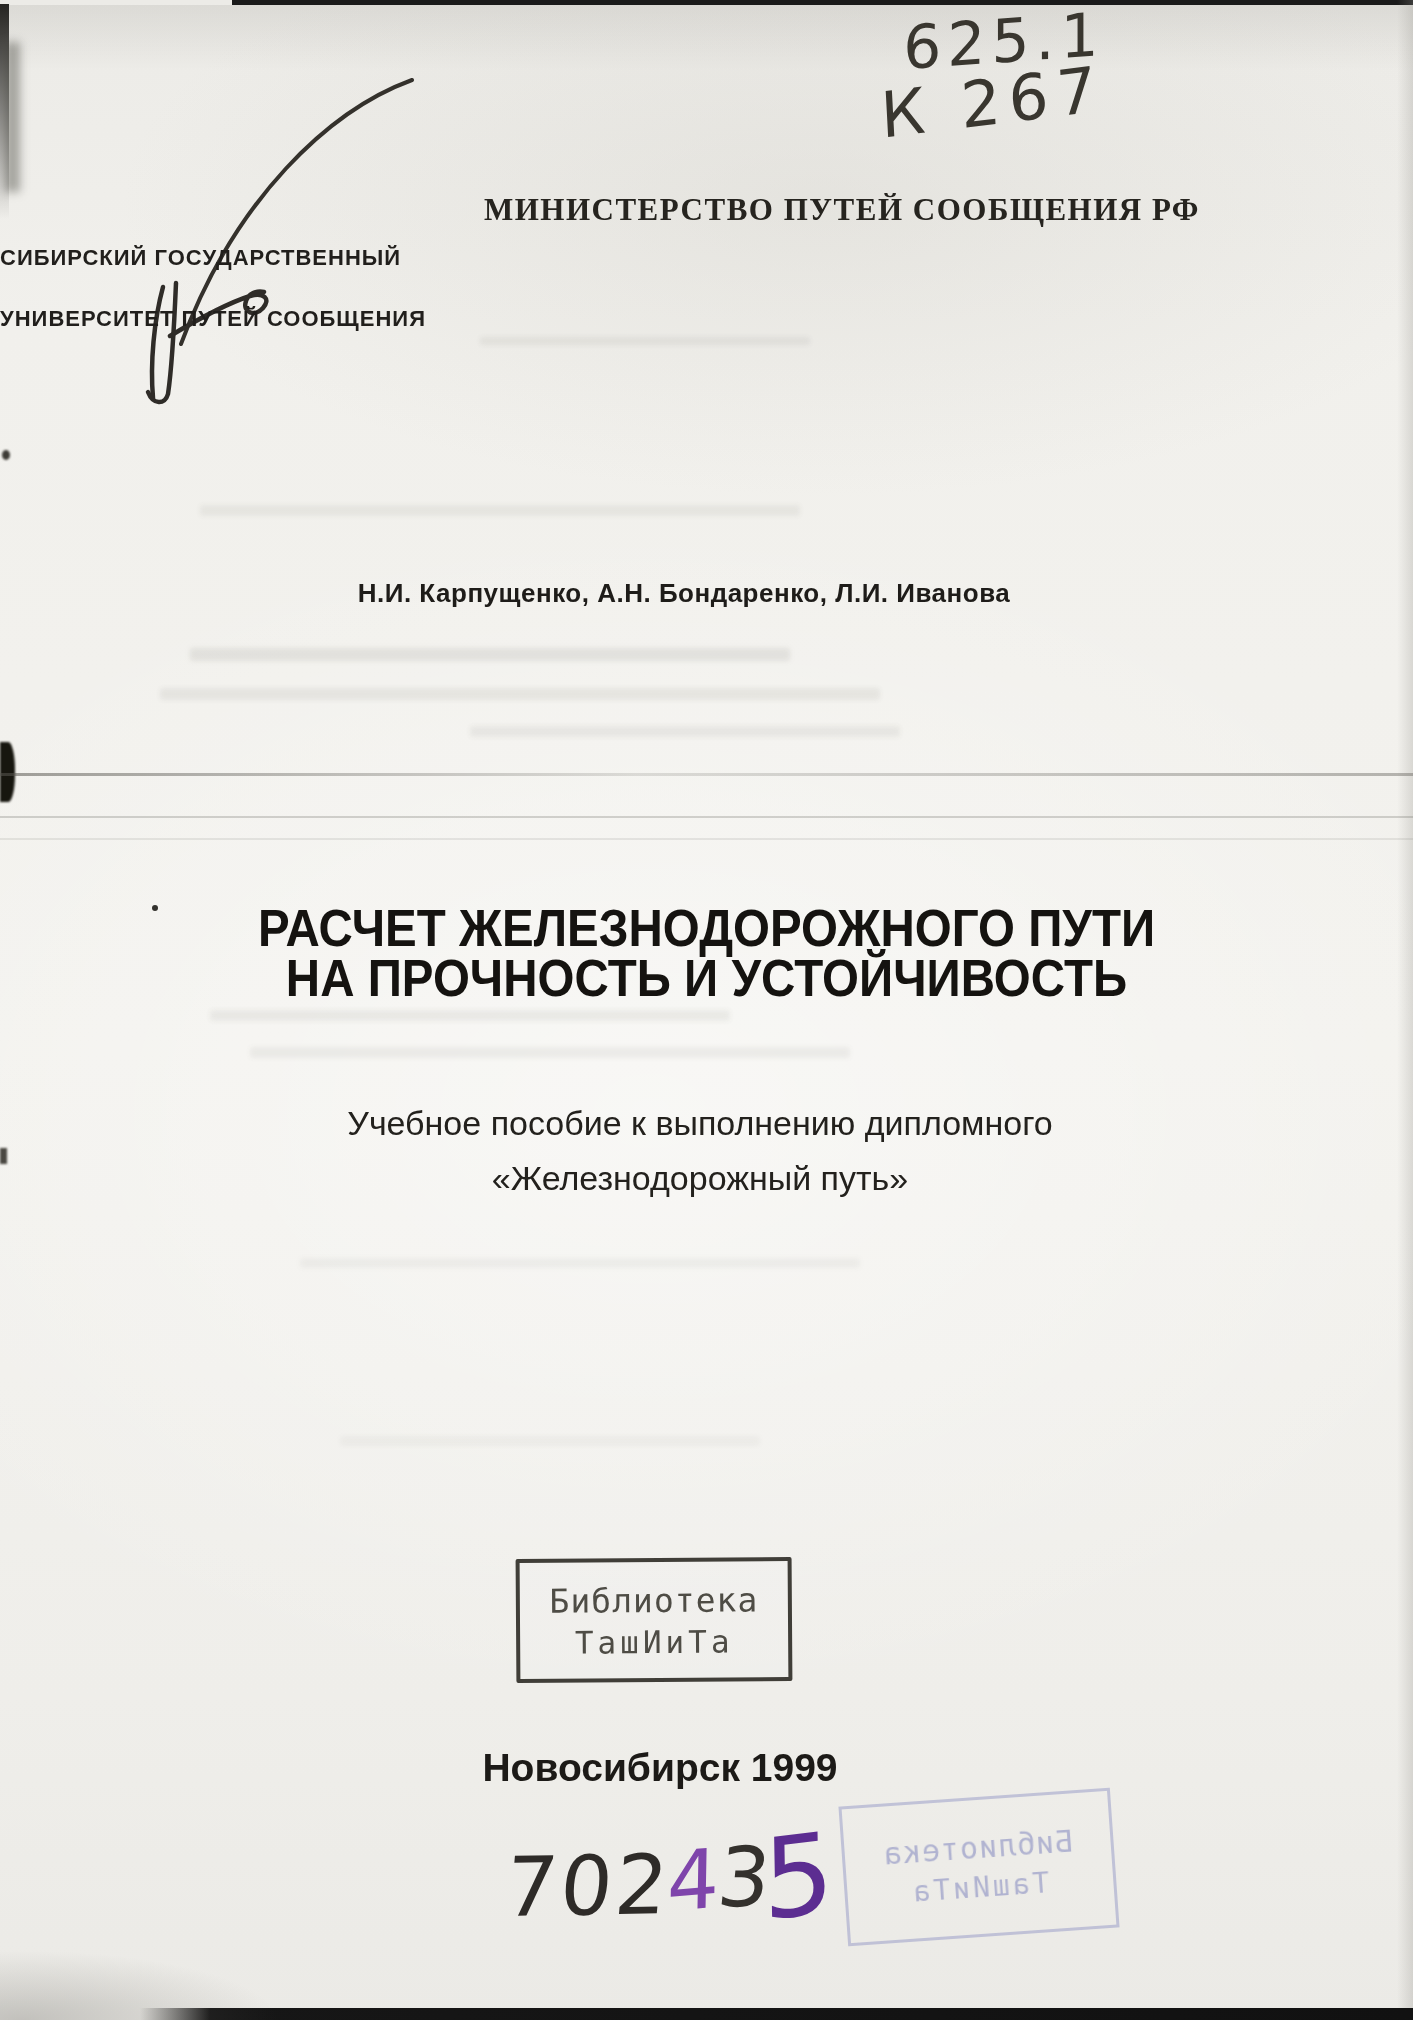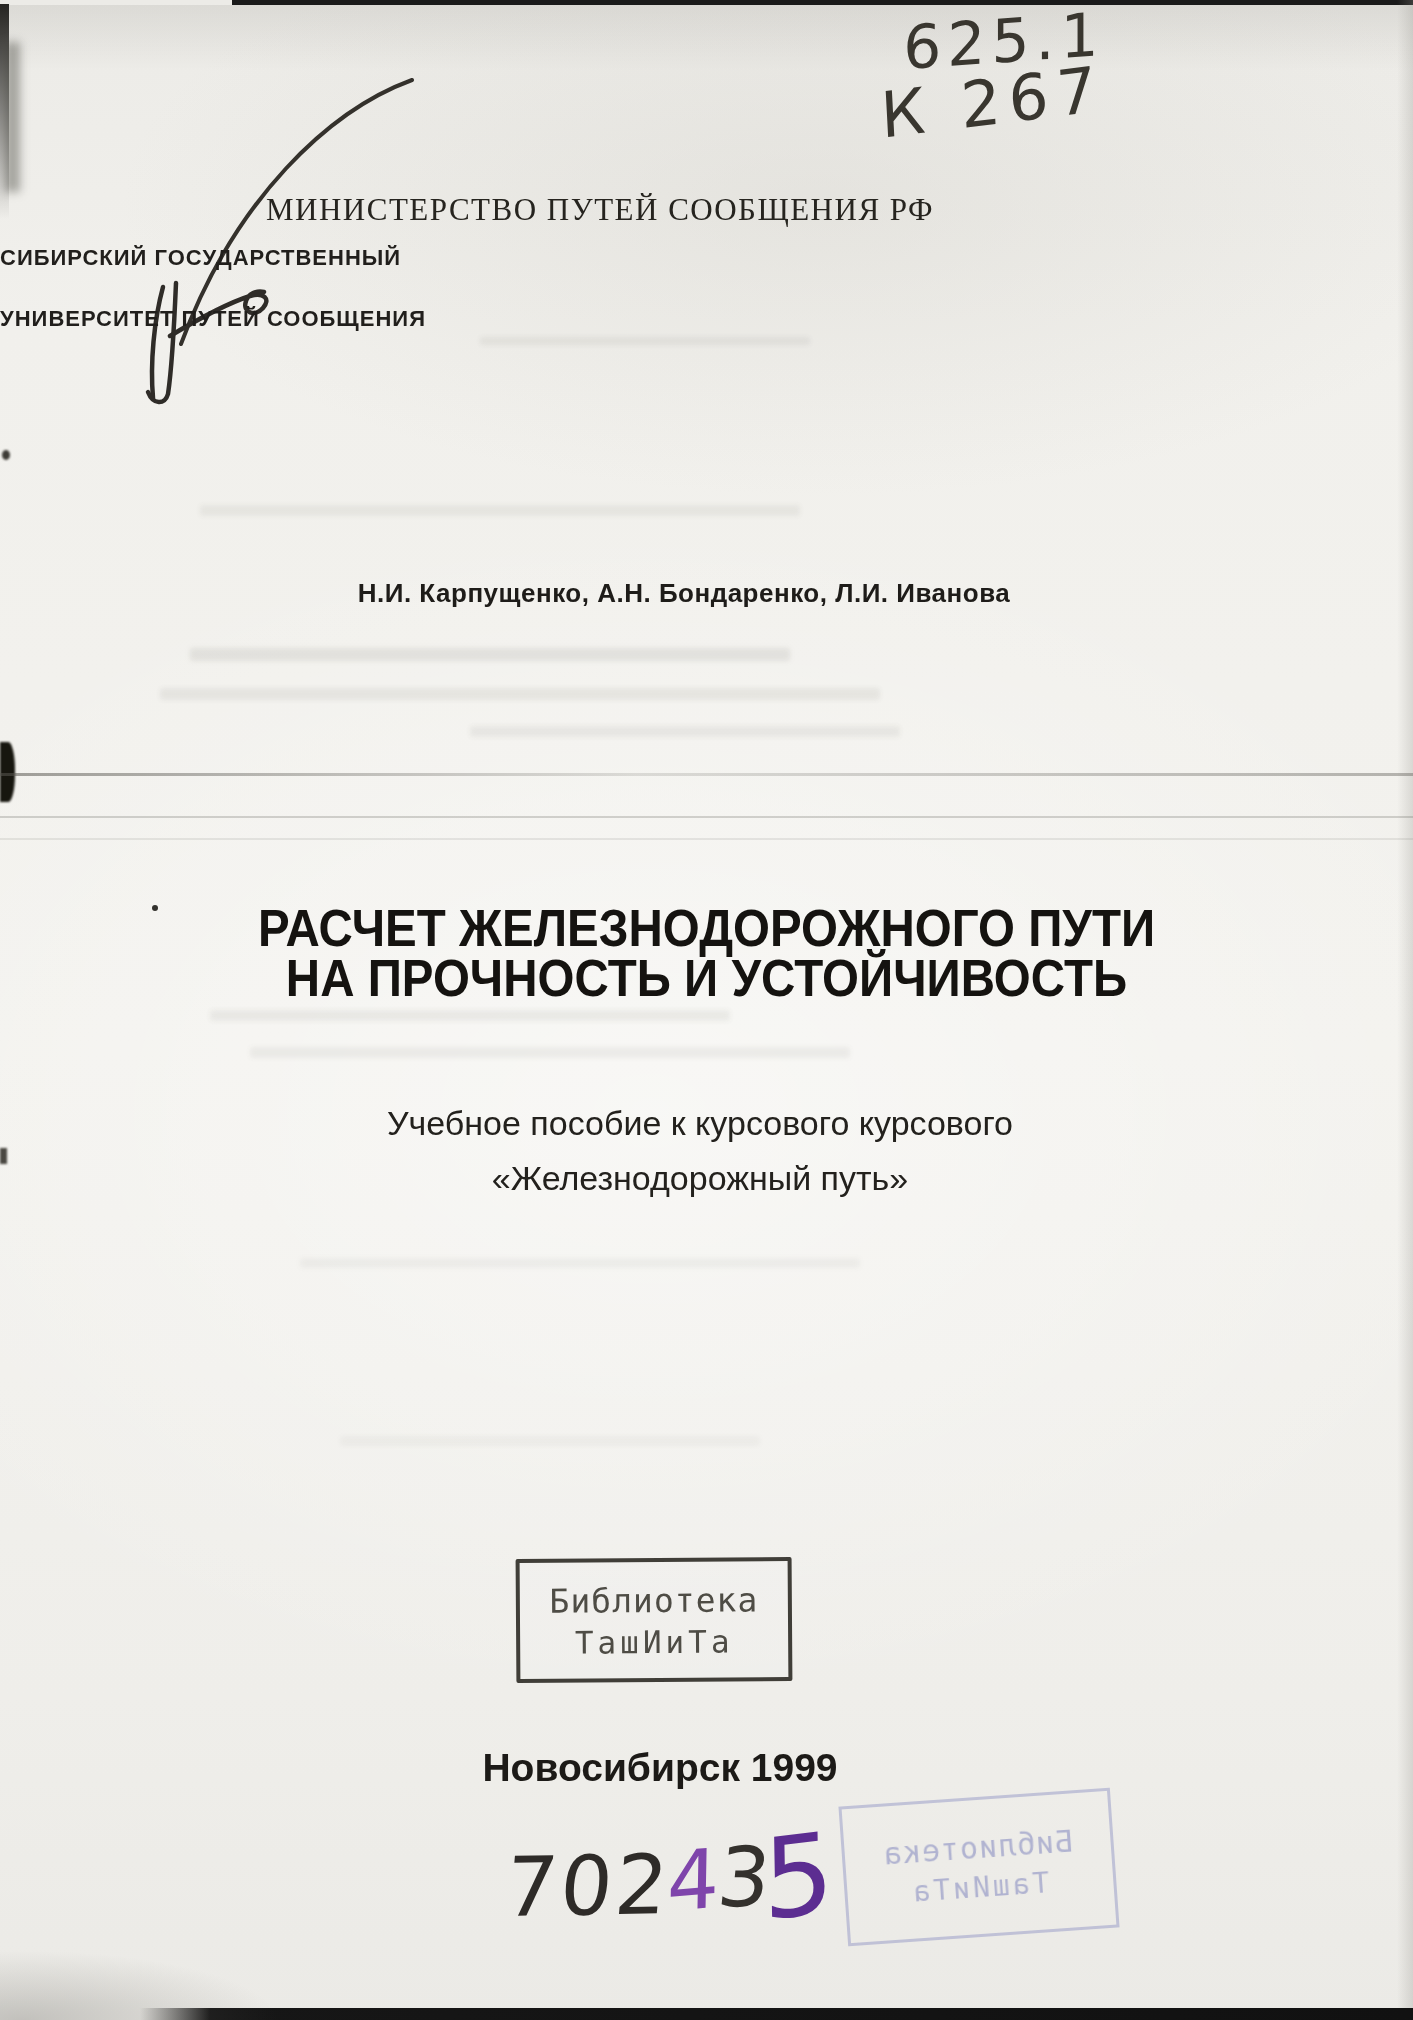--- a/index.html
+++ b/index.html
@@ -32,22 +32,22 @@
   .gb-a{left:200px;top:505px;width:600px;height:11px;opacity:.75;}
   .gb-b{left:480px;top:337px;width:330px;height:8px;opacity:.8;}
   .gb-c{left:190px;top:648px;width:600px;height:13px;opacity:1;}
   .gb-d{left:160px;top:688px;width:720px;height:12px;opacity:.85;}
   .gb-e{left:470px;top:726px;width:430px;height:11px;opacity:.8;}
   .gb-f{left:210px;top:1010px;width:520px;height:11px;opacity:.8;}
   .gb-g{left:250px;top:1047px;width:600px;height:11px;opacity:.7;}
   .gb-h{left:300px;top:1258px;width:560px;height:10px;opacity:.55;}
   .gb-i{left:340px;top:1436px;width:420px;height:10px;opacity:.45;}
   
-  .ministry{position:absolute;top:192px;left:0;width:1200px;text-align:center;
-    font-family:"Liberation Serif",serif;font-size:31px;font-weight:400;letter-spacing:1.5px;color:#26241f;}
+  .ministry{position:absolute;top:192px;left:0;width:1200px;text-align:right;
+    font-family:"Liberation Serif",serif;font-size:31px;font-weight:700;letter-spacing:1.5px;color:#26241f;}
   .univ{position:absolute;left:0;width:1200px;font-size:22px;font-weight:700;letter-spacing:1px;color:#211f1c;}
   .univ1{top:245px;} .univ2{top:290px;margin-top:16px;}
   .authors{position:absolute;top:578px;left:0;width:1368px;text-align:center;
     font-size:26px;font-weight:700;letter-spacing:.5px;color:#1e1c19;}
   .title-line{position:absolute;left:0;right:0;text-align:center;font-size:49px;font-weight:700;
     color:#151310;letter-spacing:0;transform:scale(.97,1.07);}
   .title1{top:900px;} .title2{top:950px;}
   .title-dot{position:absolute;left:152px;top:905px;width:6px;height:6px;background:#33312d;border-radius:50%;}
   .subtitle{position:absolute;top:1096px;left:0;width:1400px;text-align:center;
     font-size:34px;font-weight:400;color:#23211d;line-height:55px;}
@@ -124,21 +124,21 @@
   <div class="univ univ1">СИБИРСКИЙ ГОСУДАРСТВЕННЫЙ</div>
   <div class="univ univ2">УНИВЕРСИТЕТ ПУТЕЙ СООБЩЕНИЯ</div>
 
   <div class="authors">Н.И. Карпущенко, А.Н. Бондаренко, Л.И. Иванова</div>
 
   <div class="title-dot"></div>
   <div class="title-line title1">РАСЧЕТ ЖЕЛЕЗНОДОРОЖНОГО ПУТИ</div>
   <div class="title-line title2">НА ПРОЧНОСТЬ И УСТОЙЧИВОСТЬ</div>
 
   <div class="subtitle">
-    <div>Учебное пособие к курсового курсового</div>
+    <div>Учебное пособие к выполнению дипломного</div>
     <div>«Железнодорожный путь»</div>
   </div>
 
   <div class="stampbox">
     <div class="sline s1">Библиотека</div>
     <div class="sline s2">ТашИиТа</div>
   </div>
 
   <div class="imprint">Новосибирск 1999</div>
 

